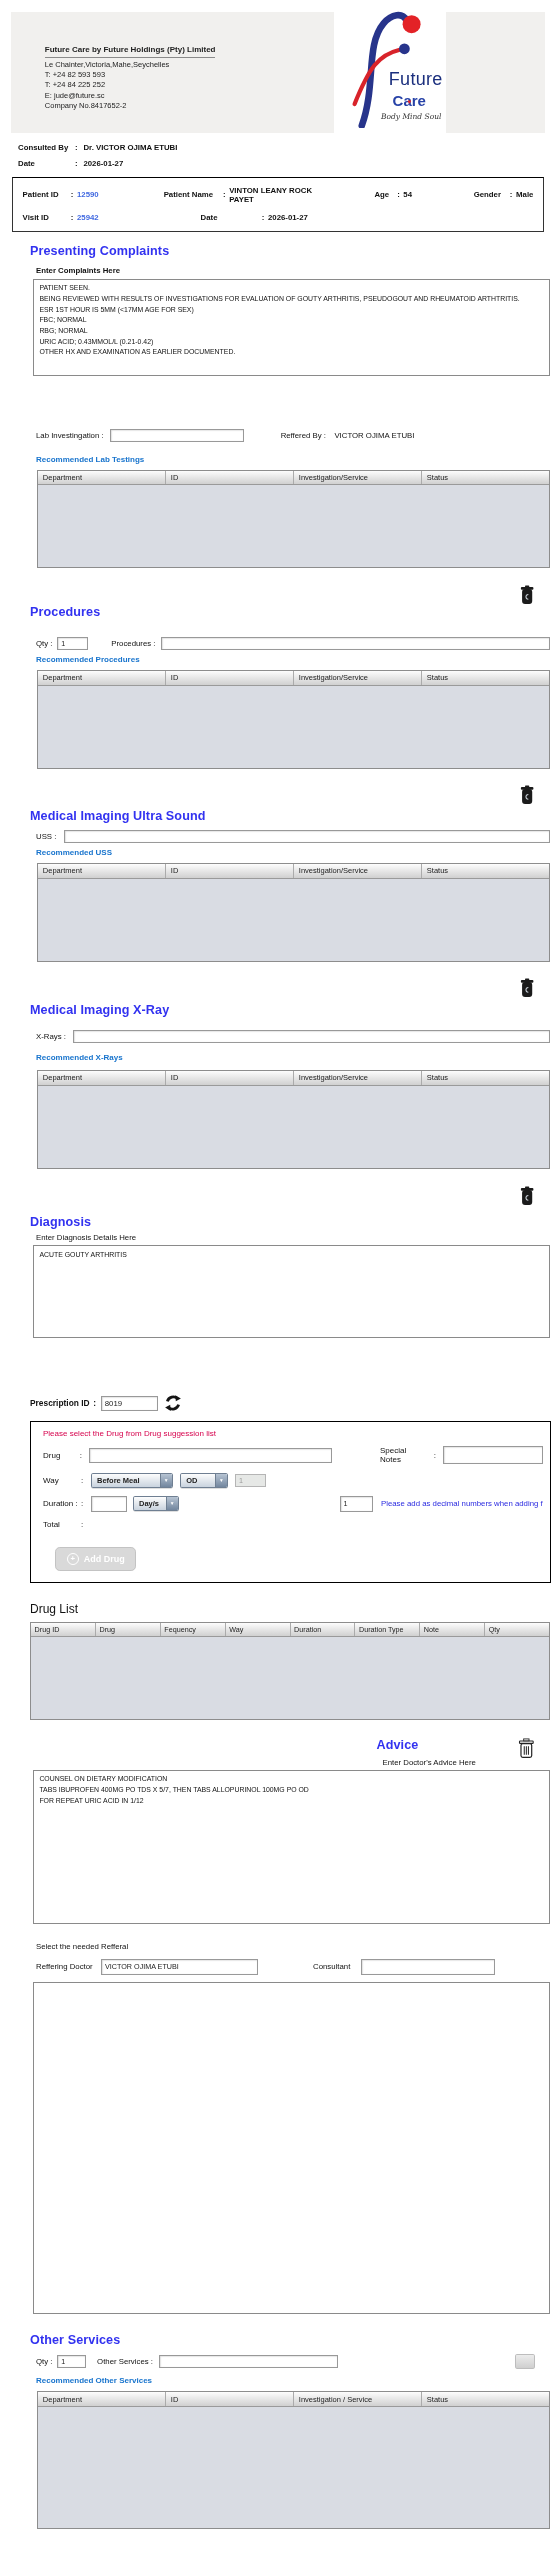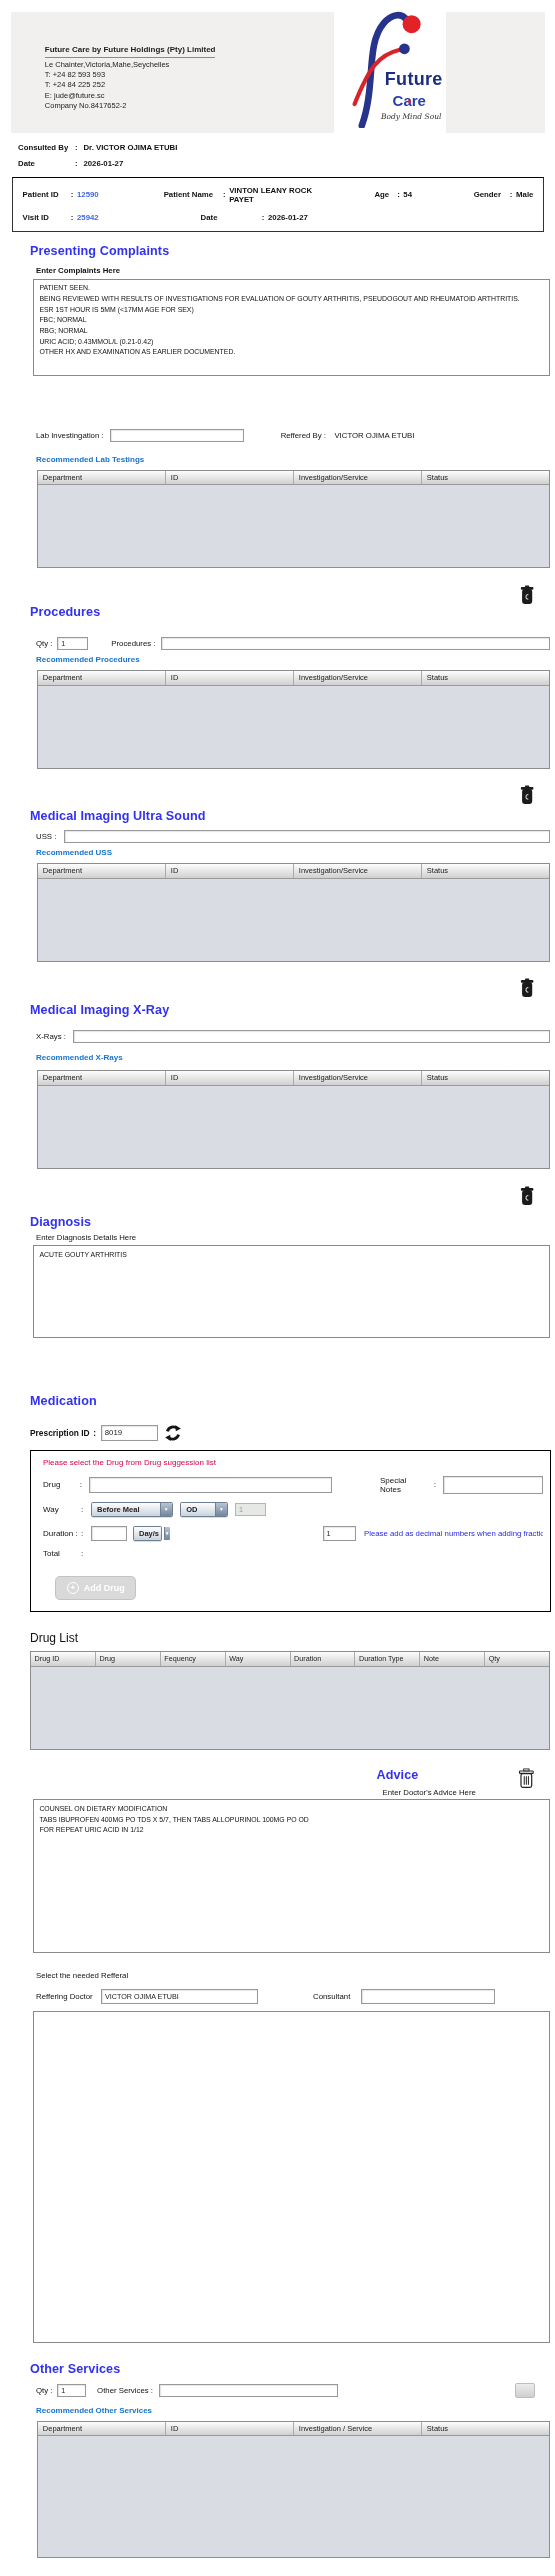--- a/index.html
+++ b/index.html
@@ -4,21 +4,21 @@
 <style>
   html,body{margin:0;padding:0;background:#fff;}
   body{width:556px;font-family:"Liberation Sans","DejaVu Sans",sans-serif;color:#111;overflow-x:hidden;}
 
   
   .header{position:relative;margin:12px 10.8px 0;height:121px;background:#f1f0ee;box-sizing:border-box;padding:31px 0 0 34px;}
   .clinic-name{display:inline-block;font-size:8px;font-weight:bold;color:#222;border-bottom:0.6px solid #8a8a8a;padding-bottom:3px;margin-bottom:2.4px;}
   .clinic-line{font-size:7.5px;line-height:1.34;color:#222;}
   .logo{position:absolute;top:-7.2px;right:99px;width:112px;height:128px;background:#fff;}
   .logo svg{position:absolute;left:4.8px;top:3.6px;}
-  .logo-future{position:absolute;right:3.6px;bottom:43px;font-size:18px;font-weight:bold;color:#1b2f7e;letter-spacing:0.3px;margin-top:48px;}
+  .logo-future{position:absolute;right:3.6px;bottom:43px;font-size:18px;font-weight:normal;color:#1b2f7e;letter-spacing:0.3px;margin-top:48px;}
   .care-wrap{position:absolute;right:20.3px;bottom:24px;font-size:15px;font-weight:bold;color:#2742a7;}
   .care-heart{position:absolute;left:15px;top:6px;font-size:6.6px;color:#e32227;}
   .logo-tagline{position:absolute;right:4.8px;bottom:12px;font-family:"DejaVu Serif",serif;font-style:italic;font-size:7.5px;color:#333;}
 
   
   .consult-row{margin:9.6px 0 0 18px;font-size:7.8px;font-weight:bold;display:flex;}
   .consult-label{width:57px;}
   .consult-colon{width:8.4px;}
   .patient-box{margin:9.6px 12px 0;border:0.6px solid #333;border-top:1.2px solid #000;padding:7.2px 9.6px 8.4px;font-size:7.8px;font-weight:bold;}
   .p-row{display:flex;align-items:center;gap:39px;}
@@ -294,21 +294,20 @@
   </div>
 </div>
 
 <div id="sec-diag">
   <div class="section-title">Diagnosis</div>
   <div class="sub-label" style="margin-top:3.6px;">Enter Diagnosis Details Here</div>
   <div class="txtarea" style="height:93px;">ACUTE GOUTY ARTHRITIS</div>
 </div>
 
 <div id="sec-med">
-  <div class="section-title">Medication</div>
 
   <div class="presc-row">
     <span>Prescription ID</span>
     <span style="margin:0 4.8px 0 3.6px;">:</span>
     <input class="inp" style="width: 57px; height: 15.5px; font-size: 7.8px;" readonly="" value="8019">
     <button class="icon-btn refresh-btn">
       <svg width="18" height="18" viewBox="0 0 32 32">
         <path d="M6 13a11 11 0 0 1 18-5" stroke="#151515" stroke-width="5" fill="none"></path>
         <polygon points="20,2 30,8 21,13" fill="#151515"></polygon>
         <path d="M26 19a11 11 0 0 1-18 5" stroke="#151515" stroke-width="5" fill="none"></path>
@@ -340,21 +339,21 @@
         <span>OD</span>
         <span class="arr">▼</span>
       </div>
       <input class="inp dis" style="width: 31px; margin-left: 7.2px;" disabled="" value="1">
     </div>
 
     <div class="mrow">
       <span class="mlabel">Duration :</span>
       <span class="mcolon">:</span>
       <input class="inp" style="width: 36px; height: 15.5px;" readonly="" value="">
-      <div class="sel" style="width:29px;margin-left:6px;">
+      <div class="sel" style="width:46px;margin-left:6px;">
         <span>Day/s</span>
         <span class="arr">▼</span>
       </div>
       <input class="inp" style="width: 33px; height: 15.5px; margin-left: 161px;" readonly="" value="1">
       <span class="note-blue">Please add as decimal numbers when adding fractions of tablets (eg:</span>
     </div>
 
     <div class="mrow">
       <span class="mlabel">Total</span>
       <span class="mcolon">:</span>

